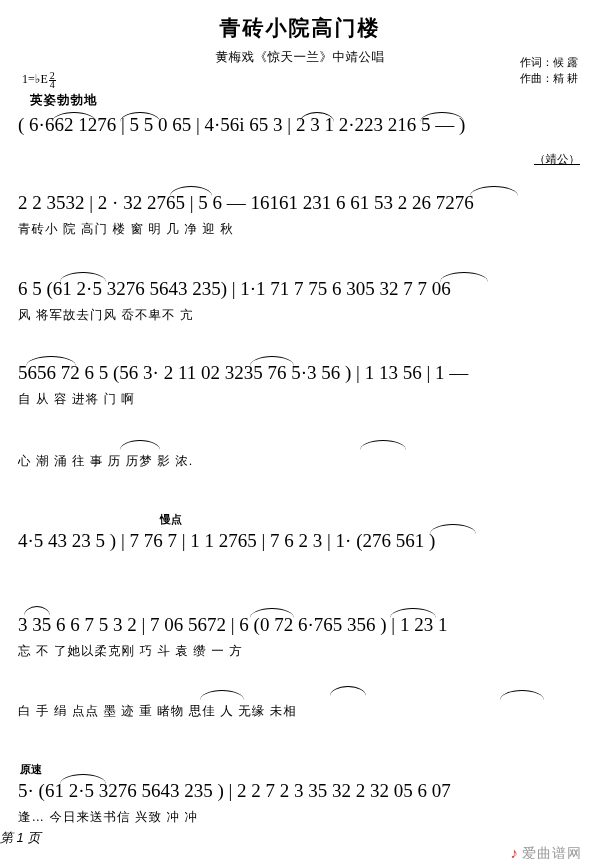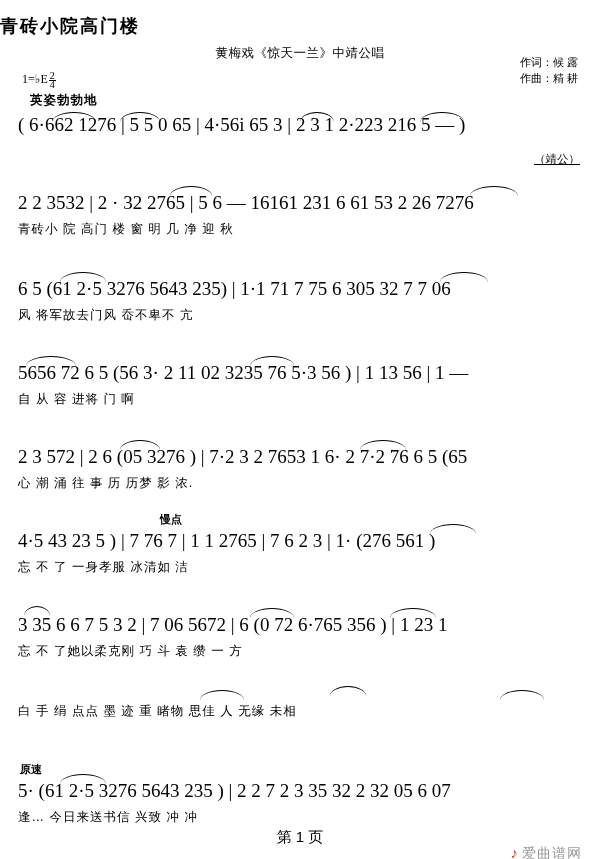--- a/index.html
+++ b/index.html
@@ -16,23 +16,24 @@
     overflow: hidden;
   }
   .page {
     position: relative;
     width: 600px;
     height: 859px;
   }
 
   
   .title {
+    text-align: center;
     font-family: "Liberation Sans", sans-serif;
     font-weight: bold;
-    font-size: 18px;
+    font-size: 21px;
     letter-spacing: 2px;
     margin-top: 14px;
   }
   .subtitle {
     text-align: center;
     font-family: "Liberation Sans", sans-serif;
     font-size: 12.5px;
     margin-top: 7px;
     letter-spacing: 0.5px;
   }
@@ -106,23 +107,23 @@
     font-family: "Liberation Sans", sans-serif;
     font-size: 11px;
     font-weight: bold;
   }
 
   .footer {
     position: absolute;
     left: 0;
     right: 0;
     bottom: 26px;
-    text-align: center;
-    font-family: "Liberation Sans", sans-serif;
-    font-size: 15px;
+    font-family: "Liberation Sans", sans-serif;
+    font-size: 13px;
+    font-style: italic;
   }
   .watermark {
     position: absolute;
     right: 18px;
     bottom: 10px;
     font-family: "Liberation Sans", sans-serif;
     font-size: 14px;
     color: #9a9a9a;
     letter-spacing: 1px;
   }
@@ -180,30 +181,28 @@
   <div class="slur" style="left:440px; top:258px; width:48px;"></div>
 
   <div class="system" style="top:348px;">
     <div class="notes">5656 72 6 5  (56 3· 2 11 02 3235 76 5·3 56 ) | 1 13 56 | 1 —</div>
     <div class="lyrics">自   从 容                                    进将 门 啊</div>
   </div>
   <div class="slur" style="left:26px;  top:342px; width:50px;"></div>
   <div class="slur" style="left:250px; top:342px; width:44px;"></div>
 
   <div class="system" style="top:432px;">
-    <div class="notes">2 3 572 | 2 6 (05 3276 ) | 7·2 3 2 7653 1 6·  2 7·2 76 6 5  (65</div>
     <div class="lyrics">心 潮  涌      往 事 历  历梦 影  浓.</div>
   </div>
   <div class="slur" style="left:120px; top:426px; width:40px;"></div>
   <div class="slur" style="left:360px; top:426px; width:46px;"></div>
 
   <div class="tempo" style="position:absolute; left:160px; top:498px;text-align:center;">慢点</div>
   <div class="system" style="top:516px;">
     <div class="notes">4·5 43 23 5 ) | 7 76 7 | 1 1 2765 | 7 6 2 3 | 1· (276 561 )</div>
-    <div class="lyrics">忘 不 了  一身孝服  冰清如  洁</div>
   </div>
   <div class="slur" style="left:430px; top:510px; width:46px;"></div>
 
   <div class="system" style="top:600px;">
     <div class="notes">3 35 6 6 7 5 3 2 | 7 06 5672 | 6 (0 72 6·765 356 ) | 1 23 1</div>
     <div class="lyrics">忘 不 了她以柔克刚 巧 斗 袁   缵        一 方</div>
   </div>
   <div class="slur" style="left:24px;  top:592px; width:26px;"></div>
   <div class="slur" style="left:250px; top:594px; width:44px;"></div>
   <div class="slur" style="left:390px; top:594px; width:46px;"></div>

